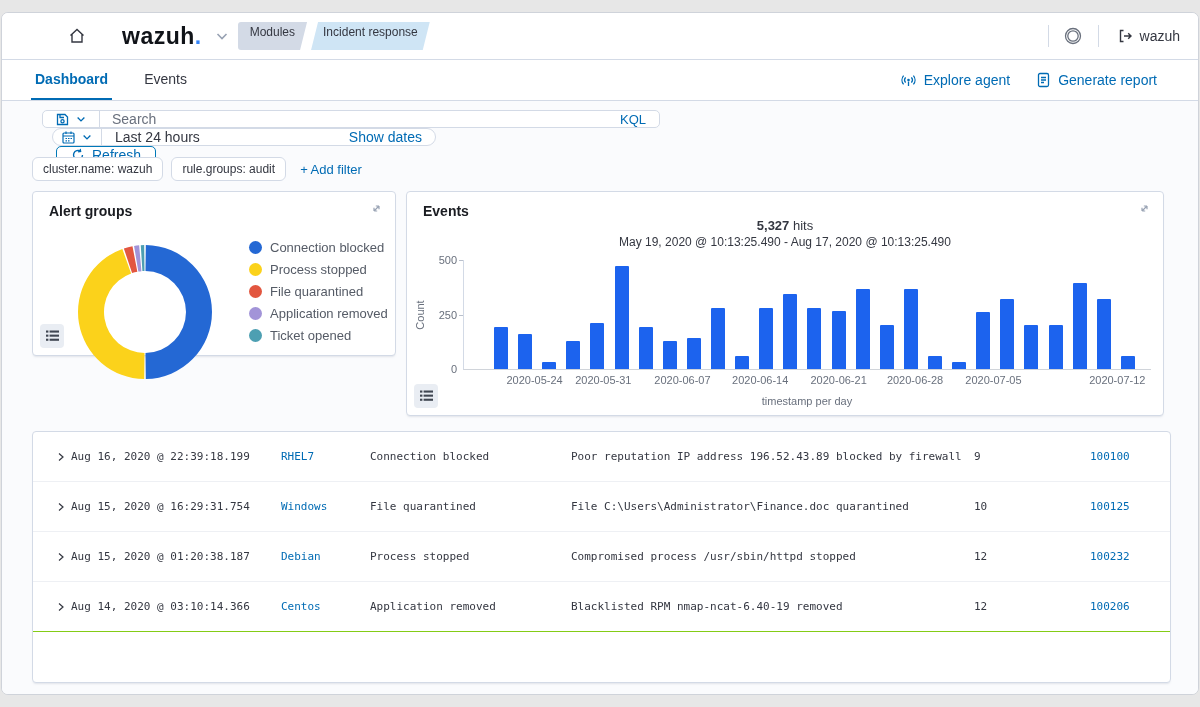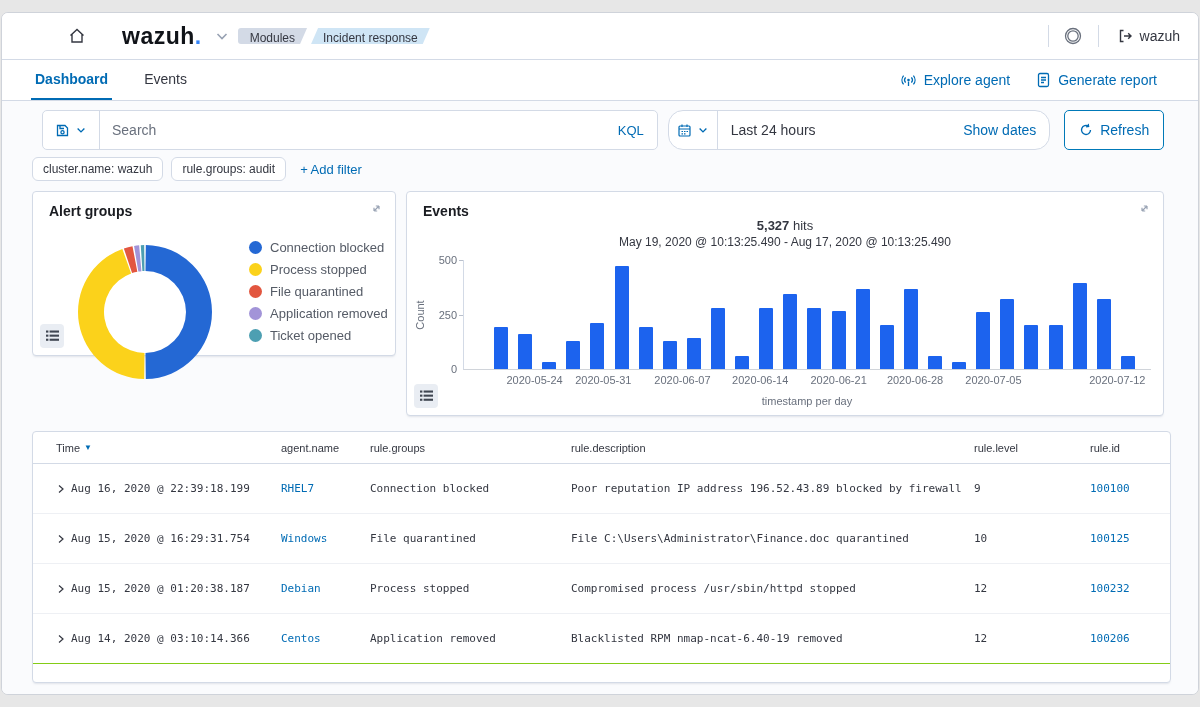--- a/index.html
+++ b/index.html
@@ -15,40 +15,40 @@
   .tb-divider { width:1px; background:#d3dae6; }
   .hamburger { width:49px; cursor:pointer; }
   .hamburger .bars { width:17px; }
   .hamburger .bars span { display:block; height:2px; background:#343741; margin:3px 0; border-radius:1px; }
   .home-seg { width:49px; cursor:pointer; }
   .logo-seg { padding:0 14px 0 20px; }
   .logo-text { font-size:23px; font-weight:700; letter-spacing:.5px; color:#101318; }
   .logo-dot { color:#3585f9; }
   .logo-chevron { margin-left:12px; display:flex; align-items:center; cursor:pointer; }
   .crumbs { display:flex; align-items:center; gap:4px; margin-left:8px; }
-  .crumb { font-size:12px; height:16px; line-height:20px; padding:0 12px; white-space:nowrap; }
+  .crumb { font-size:12px; height:28px; line-height:20px; padding:0 12px; white-space:nowrap; }
   .crumb.gray { background:#d3dae6; color:#343741; clip-path:polygon(0 0,100% 0,calc(100% - 7px) 100%,0 100%); border-radius:3px 0 0 3px; }
   .crumb.blue { background:#cfe5f5; color:#343741; clip-path:polygon(7px 0,100% 0,calc(100% - 7px) 100%,0 100%); }
   .tb-right { margin-left:auto; display:flex; align-items:stretch; }
   .circle-seg { width:49px; cursor:pointer; }
   .user-seg { padding:0 18px; gap:7px; font-size:14px; color:#343741; cursor:pointer; }
 
   
   .tabsbar { position:absolute; top:47px; left:0; right:0; height:41px; background:#fff;
              border-bottom:1px solid #d3dae6; display:flex; align-items:stretch; padding-left:29px; }
   .tab { display:flex; align-items:center; padding:0 4px; margin-right:28px; font-size:14px;
          color:#343741; cursor:pointer; border-bottom:2px solid transparent;text-align:center; }
   .tab.active { color:#006BB4; font-weight:700; border-bottom-color:#006BB4; }
   .tab-actions { margin-left:auto; display:flex; align-items:center; gap:26px; padding-right:41px; }
   .tab-action { display:flex; align-items:center; gap:7px; color:#006BB4; font-size:14px; cursor:pointer; }
 
   
   .content { position:absolute; top:88px; left:0; right:0; bottom:0; background:#fafbfd; }
 
-  .searchrow { position:absolute; top:9px; left:40px; right:34px; height:24px; display:flex; }
+  .searchrow { position:absolute; top:9px; left:40px; right:34px; height:24px; display:flex;flex-direction:column; }
   .searchbox { width:618px; height:40px; background:#fff; border:1px solid #d3dae6; border-radius:5px;
                display:flex; align-items:center; }
   .sq-seg { width:57px; height:100%; border-right:1px solid #d3dae6; display:flex; align-items:center;
             justify-content:center; gap:5px; cursor:pointer; }
   .search-input { flex:1; border:none; outline:none; font-size:14px; padding:0 12px;
                   font-family:"Liberation Sans", sans-serif; color:#343741; background:transparent; }
   .search-input::placeholder { color:#69707d; }
   .kql { padding-right:13px; color:#006BB4; font-size:13px; cursor:pointer; }
   .datebox { width:384px; height:40px; margin-left:10px; background:#fff; border:1px solid #d3dae6;
              border-radius:15px; display:flex; align-items:center; }
@@ -345,31 +345,20 @@
             <rect x="3.6" y="0.5" width="9.4" height="2.1"></rect>
           <rect x="0" y="4.6" width="2.4" height="2.1"></rect>
             <rect x="3.6" y="4.6" width="9.4" height="2.1"></rect>
           <rect x="0" y="8.7" width="2.4" height="2.1"></rect>
             <rect x="3.6" y="8.7" width="9.4" height="2.1"></rect>
         </svg>
       </button>
     </div>
 
     <div class="panel table-panel">
-      <div class="tgrid thead">
-        <div class="th">
-          <span>Time</span>
-            <span class="sort-arrow">▼</span>
-        </div>
-        <div class="th">agent.name</div>
-        <div class="th">rule.groups</div>
-        <div class="th">rule.description</div>
-        <div class="th">rule.level</div>
-        <div class="th">rule.id</div>
-      </div>
       <div id="table-body">
           <div class="tgrid trow">
             <div class="tcell time-cell">
               <span class="row-chevron">
                 <svg width="9" height="10" viewBox="0 0 9 10" fill="none" stroke="#343741" stroke-width="1.2">
                   <path d="M3 1.5 L7 5 L3 8.5"></path>
                 </svg>
               </span>
               <span>Aug 16, 2020 @ 22:39:18.199</span>
             </div>

